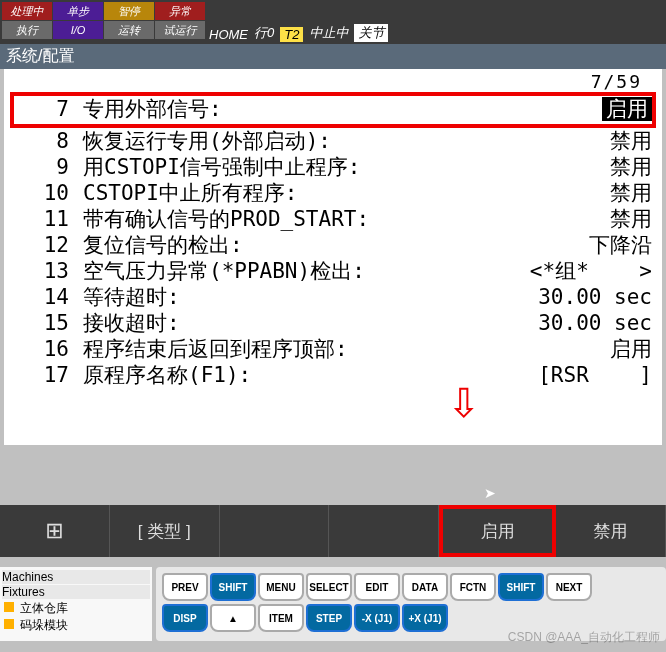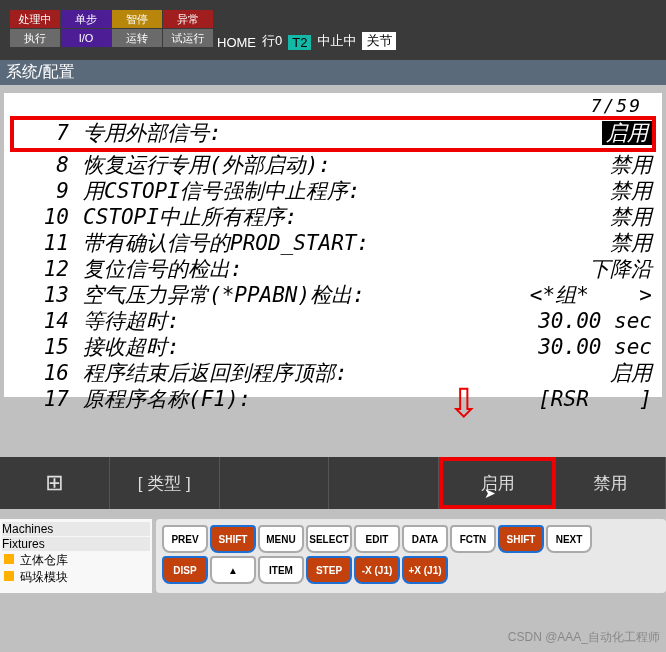--- a/index.html
+++ b/index.html
@@ -1,23 +1,23 @@
 <!DOCTYPE html>
 <html><head>
 <meta charset="utf-8">
 <style>
   body { margin:0; font-family:"Microsoft YaHei","SimSun",sans-serif; background:#c0c0c0; width:666px; height:652px; overflow:hidden; position:relative; }
-  .topbar { background:#3a3a3a; display:flex; padding:10px; height:60px; box-sizing:border-box; }
+  .topbar { background:#3a3a3a; display:flex; padding:2px; height:44px; box-sizing:border-box;font-style:italic; }
   .btn-grp { display:grid; grid-template-columns:repeat(4,50px); grid-template-rows:repeat(2,18px); gap:1px; }
   .btn { color:#fff; font-size:11px; display:flex; align-items:center; justify-content:center; cursor:pointer; }
   .r{background:#a01e1e}.g{background:#4c1d95}.gr{background:#6a6a6a}.og{background:#b8860b}
   .status { margin-left:4px; color:#fff; font-size:13px; display:flex; align-items:flex-end; gap:6px; }
-  .tag{padding:0 4px;}.tag.o{background:#14b8a6;color:#000}.tag.w{background:#fff;color:#000}
+  .tag{padding:0 4px;}.tag.o{background:#fde047;color:#000}.tag.w{background:#fff;color:#000}
   .title { background:#5a6a7a; color:#fff; font-size:16px; padding:2px 6px; }
-  .main { background:#fff; margin:8px 4px; height:304px; position:relative; font-family:"SimSun",monospace;font-style:italic; }
+  .main { background:#fff; margin:0 4px; height:376px; position:relative; font-family:"SimSun",monospace; }
   .scroll { text-align:right; padding:2px 20px 0 0; font-size:18px; letter-spacing:2px; }
   .rows { padding:0 10px; }
   .row { display:flex; font-size:21px; line-height:26px; }
   .num { width:55px; text-align:right; padding-right:14px; white-space:pre;}
   .lbl { flex:1; white-space:pre; }
   .val { width:140px; text-align:right; white-space:pre; }
   .hl-row { border:4px solid #e00; margin:0 -4px; padding:0 0 2px 0;}
   .hl-val{background:#000;color:#fff;padding:0 4px;}
   .arrow { position:absolute; left:447px; top:380px; font-size:40px; color:#e00; text-align:center; }
   .fkeys { background:#3a3a3a; display:flex; height:52px; margin-top:60px; }
@@ -26,21 +26,21 @@
   .fk.hl{border:4px solid #e00;box-sizing:border-box;}
   .cursor{position:absolute;left:484px;top:485px;font-size:14px;color:#fff;}
   .bottom { display:flex; margin-top:10px; }
   .tree { width:148px; background:#f8f8f8; font-size:12px; padding:2px; }
   .tree-h{background:#e8e8e8;padding:0;margin:1px 0;}
   .tree-i{padding-left:18px;position:relative;}
   .tree-i:before{content:"";position:absolute;left:2px;top:2px;width:10px;height:10px;background:#ffb000;}
   .kbd { flex:1; background:#e8e8e8; padding:6px; border-radius:4px; margin-left:4px;}
   .krow { display:flex; gap:2px; margin-bottom:3px;}
   .key { height:24px; min-width:42px; font-size:10px; font-weight:bold; background:#fff; border:2px solid #aaa; border-radius:4px 4px 8px 8px; display:flex; align-items:center; justify-content:center; cursor:pointer;}
-  .key.bl{background:#c2410c;color:#fff;border-color:#1e6fd4;}
+  .key.bl{background:#0369a1;color:#fff;border-color:#1e6fd4;}
   .key.wh{background:#fff;}
   .watermark{position:absolute;right:6px;bottom:6px;color:rgba(0,0,0,.3);font-size:12px;margin-top:24px;}
 </style>
 </head>
 <body>
 
 <div class="topbar">
   <div class="btn-grp" id="tb">
       <div class="btn r">处理中</div>
       <div class="btn g">单步</div>

